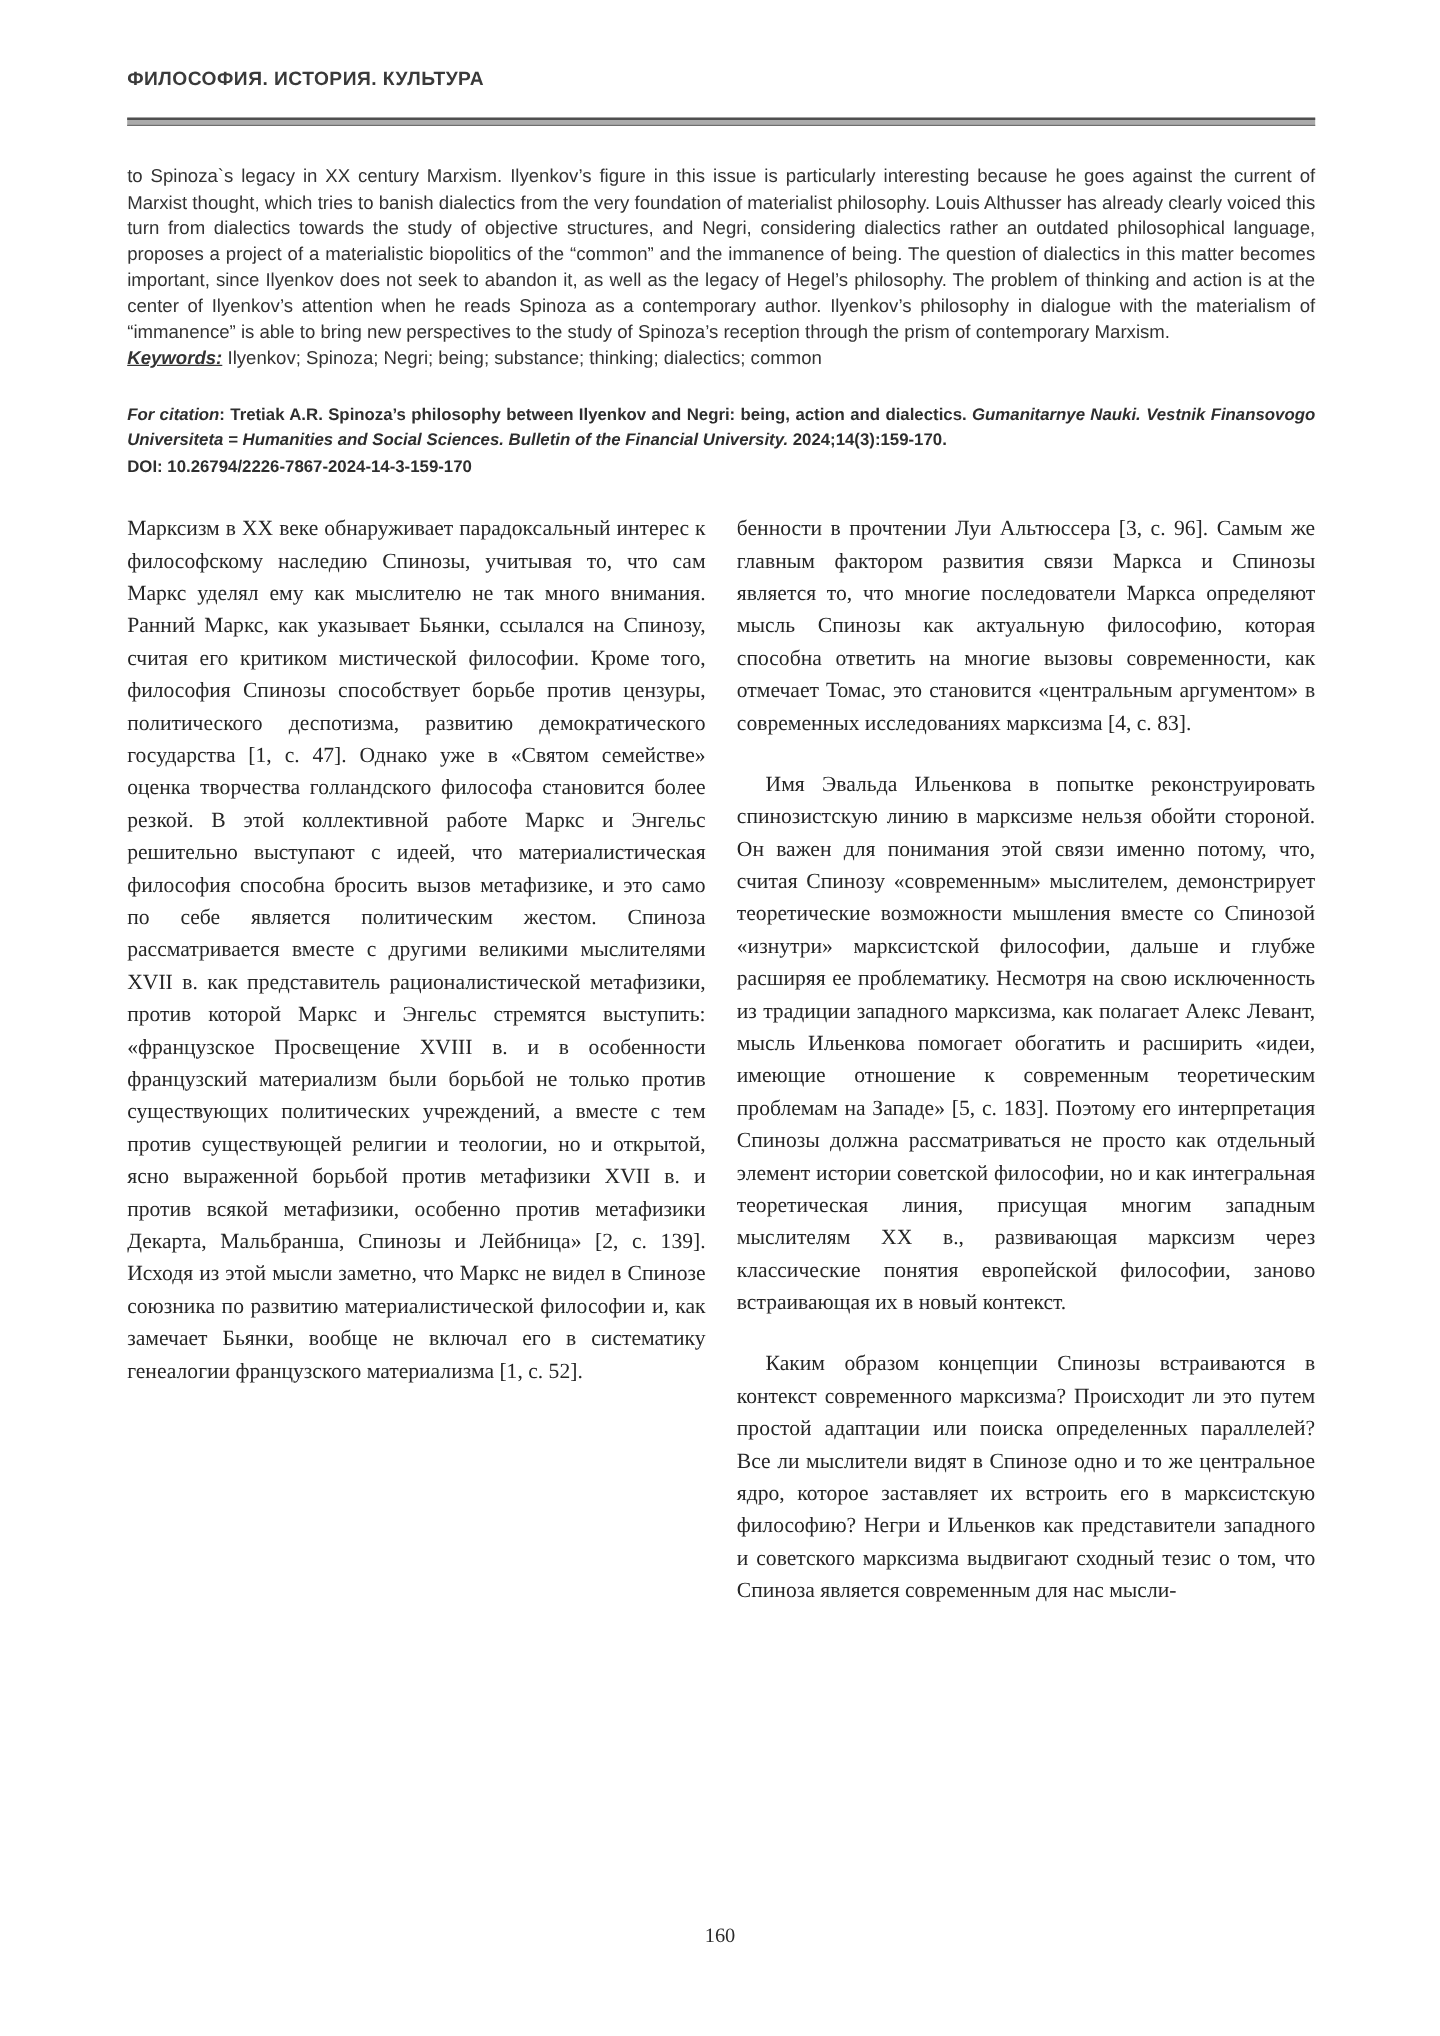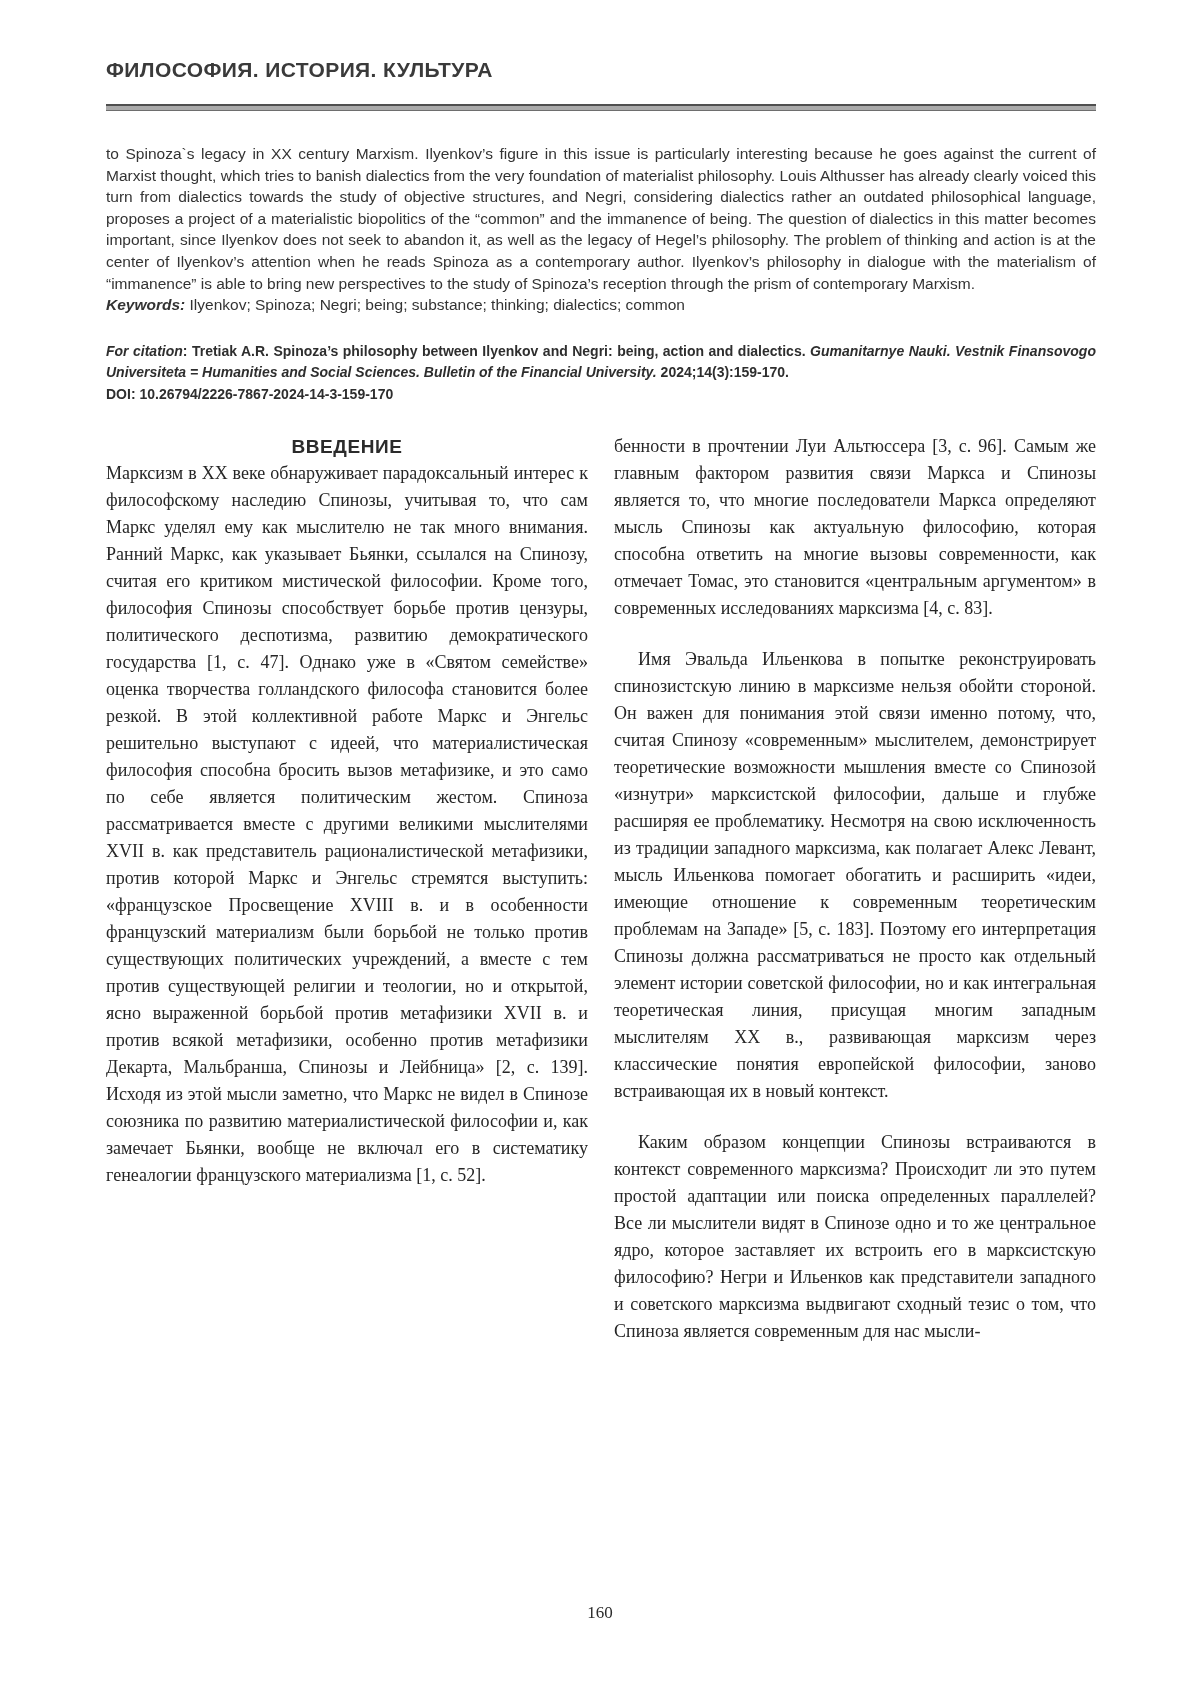--- a/index.html
+++ b/index.html
@@ -14,21 +14,21 @@
     margin: 0 auto;
     background: #ffffff;
     box-sizing: border-box;
     padding: 58px 104px 0 106px;
     overflow: hidden;
   }
   
   .running-head {
     font-family: "Liberation Sans", sans-serif;
     font-weight: bold;
-    font-size: 21px;
+    font-size: 16px;
     letter-spacing: 0.4px;
     color: #3a3a3a;
   }
   .header-rule {
     margin-top: 22px;
     height: 4px;
     background: #aaaaaa;
     border-top: 2px solid #4f4f4f;
     border-bottom: 1px solid #6e6e6e;
   }
@@ -37,20 +37,21 @@
     margin-top: 32px;
     font-family: "Liberation Sans", sans-serif;
     font-size: 15.5px;
     line-height: 21.6px;
     color: #333333;
     text-align: justify;
   }
   .abstract-block .kw-label {
     font-weight: bold;
     font-style: italic;
+    text-decoration: underline;
   }
   .citation-block {
     margin-top: 25px;
     font-family: "Liberation Sans", sans-serif;
     font-size: 14px;
     line-height: 21.6px;
     font-weight: bold;
     color: #2e2e2e;
     text-align: justify;
   }
@@ -117,21 +118,20 @@
   </div>
 
   <div class="citation-block">
     <span class="it">For citation</span><span>: Tretiak A.R. Spinoza’s philosophy between Ilyenkov and Negri: being, action and dialectics. </span><span class="it">Gumanitarnye Nauki. Vestnik Finansovogo Universiteta = Humanities and Social Sciences. Bulletin of the Financial University. </span><span>2024;14(3):159-170.</span>
     <span class="doi-line">DOI: 10.26794/2226-7867-2024-14-3-159-170</span>
   </div>
 
   <div class="columns">
 
     <div class="col">
-      <div class="intro-heading">ВВЕДЕНИЕ</div>
       <p>Марксизм в XX веке обнаруживает парадоксальный интерес к философскому наследию Спинозы, учитывая то, что сам Маркс уделял ему как мыслителю не так много внимания. Ранний Маркс, как указывает Бьянки, ссылался на Спинозу, считая его критиком мистической философии. Кроме того, философия Спинозы способствует борьбе против цензуры, политического деспотизма, развитию демократического государства [1, с. 47]. Однако уже в «Святом семействе» оценка творчества голландского философа становится более резкой. В этой коллективной работе Маркс и Энгельс решительно выступают с идеей, что материалистическая философия способна бросить вызов метафизике, и это само по себе является политическим жестом. Спиноза рассматривается вместе с другими великими мыслителями XVII в. как представитель рационалистической метафизики, против которой Маркс и Энгельс стремятся выступить: «французское Просвещение XVIII в. и в особенности французский материализм были борьбой не только против существующих политических учреждений, а вместе с тем против существующей религии и теологии, но и открытой, ясно выраженной борьбой против метафизики XVII в. и против всякой метафизики, особенно против метафизики Декарта, Мальбранша, Спинозы и Лейбница» [2, с. 139]. Исходя из этой мысли заметно, что Маркс не видел в Спинозе союзника по развитию материалистической философии и, как замечает Бьянки, вообще не включал его в систематику генеалогии французского материализма [1, с. 52].</p>
     </div>
 
     <div class="col">
       <p>бенности в прочтении Луи Альтюссера [3, с. 96]. Самым же главным фактором развития связи Маркса и Спинозы является то, что многие последователи Маркса определяют мысль Спинозы как актуальную философию, которая способна ответить на многие вызовы современности, как отмечает Томас, это становится «центральным аргументом» в современных исследованиях марксизма [4, с. 83].</p>
       <p class="indent">Имя Эвальда Ильенкова в попытке реконструировать спинозистскую линию в марксизме нельзя обойти стороной. Он важен для понимания этой связи именно потому, что, считая Спинозу «современным» мыслителем, демонстрирует теоретические возможности мышления вместе со Спинозой «изнутри» марксистской философии, дальше и глубже расширяя ее проблематику. Несмотря на свою исключенность из традиции западного марксизма, как полагает Алекс Левант, мысль Ильенкова помогает обогатить и расширить «идеи, имеющие отношение к современным теоретическим проблемам на Западе» [5, с. 183]. Поэтому его интерпретация Спинозы должна рассматриваться не просто как отдельный элемент истории советской философии, но и как интегральная теоретическая линия, присущая многим западным мыслителям XX в., развивающая марксизм через классические понятия европейской философии, заново встраивающая их в новый контекст.</p>
       <p class="indent">Каким образом концепции Спинозы встраиваются в контекст современного марксизма? Происходит ли это путем простой адаптации или поиска определенных параллелей? Все ли мыслители видят в Спинозе одно и то же центральное ядро, которое заставляет их встроить его в марксистскую философию? Негри и Ильенков как представители западного и советского марксизма выдвигают сходный тезис о том, что Спиноза является современным для нас мысли-</p>
     </div>
 
   </div>

